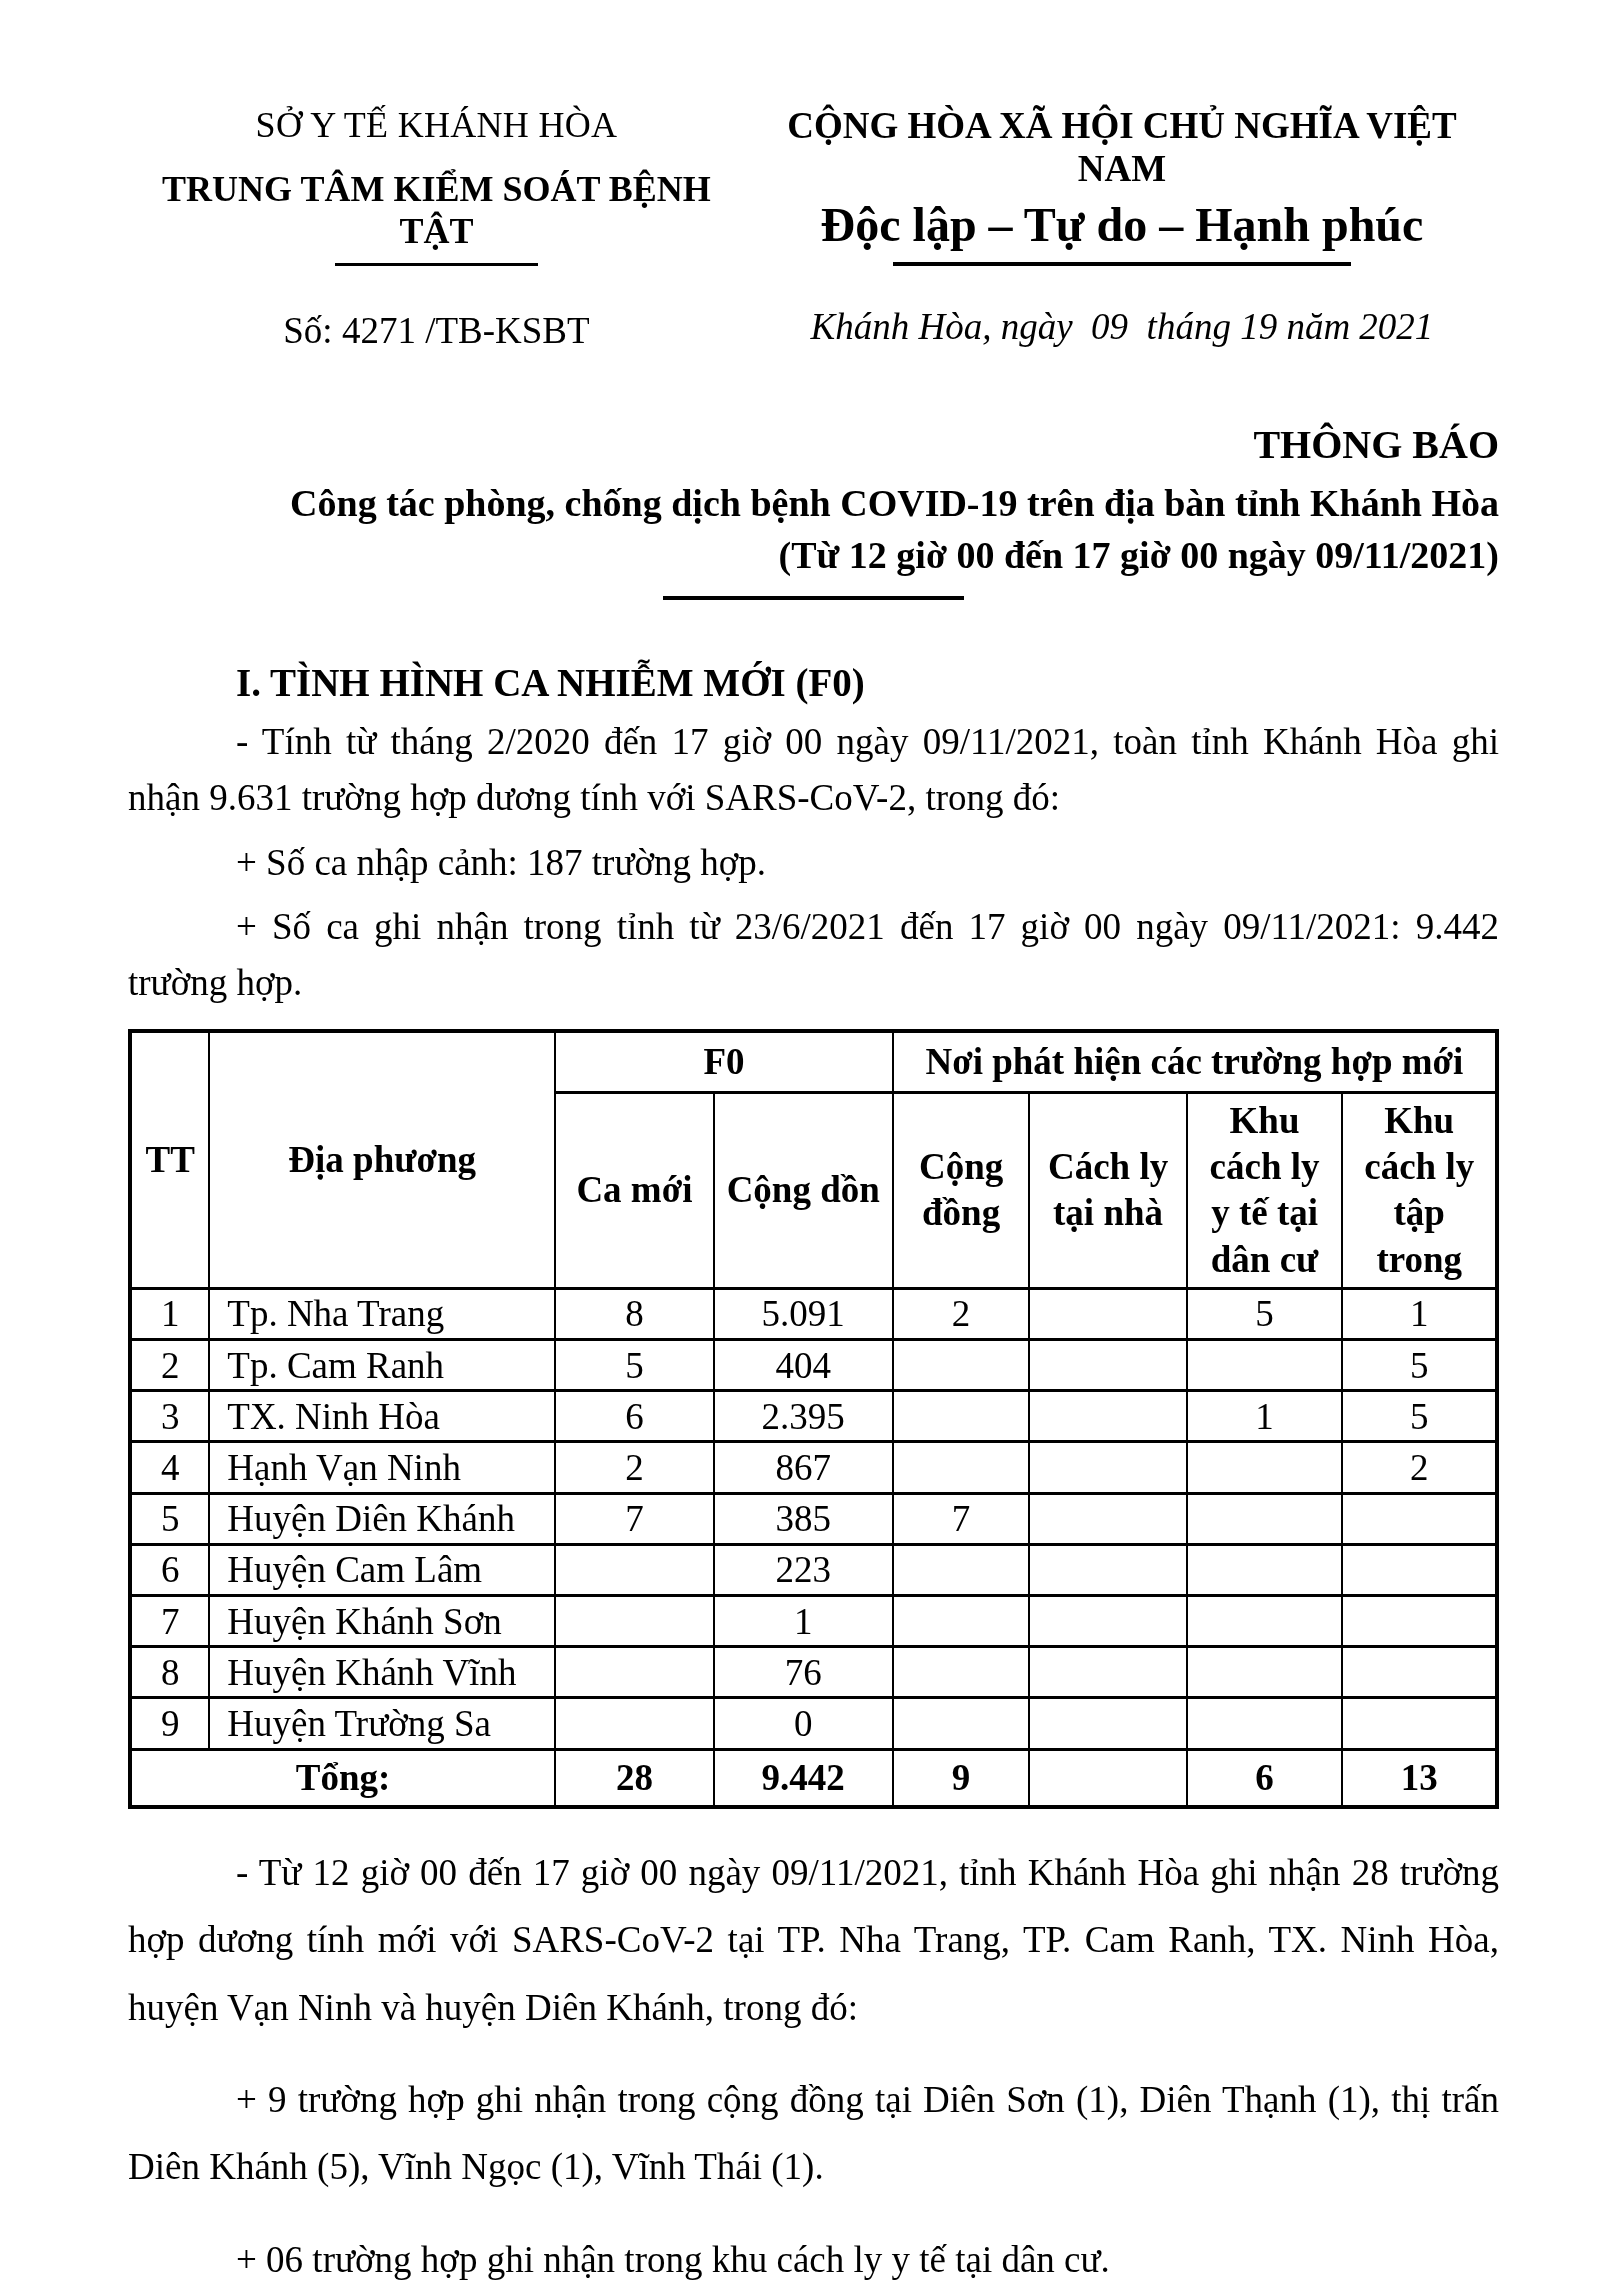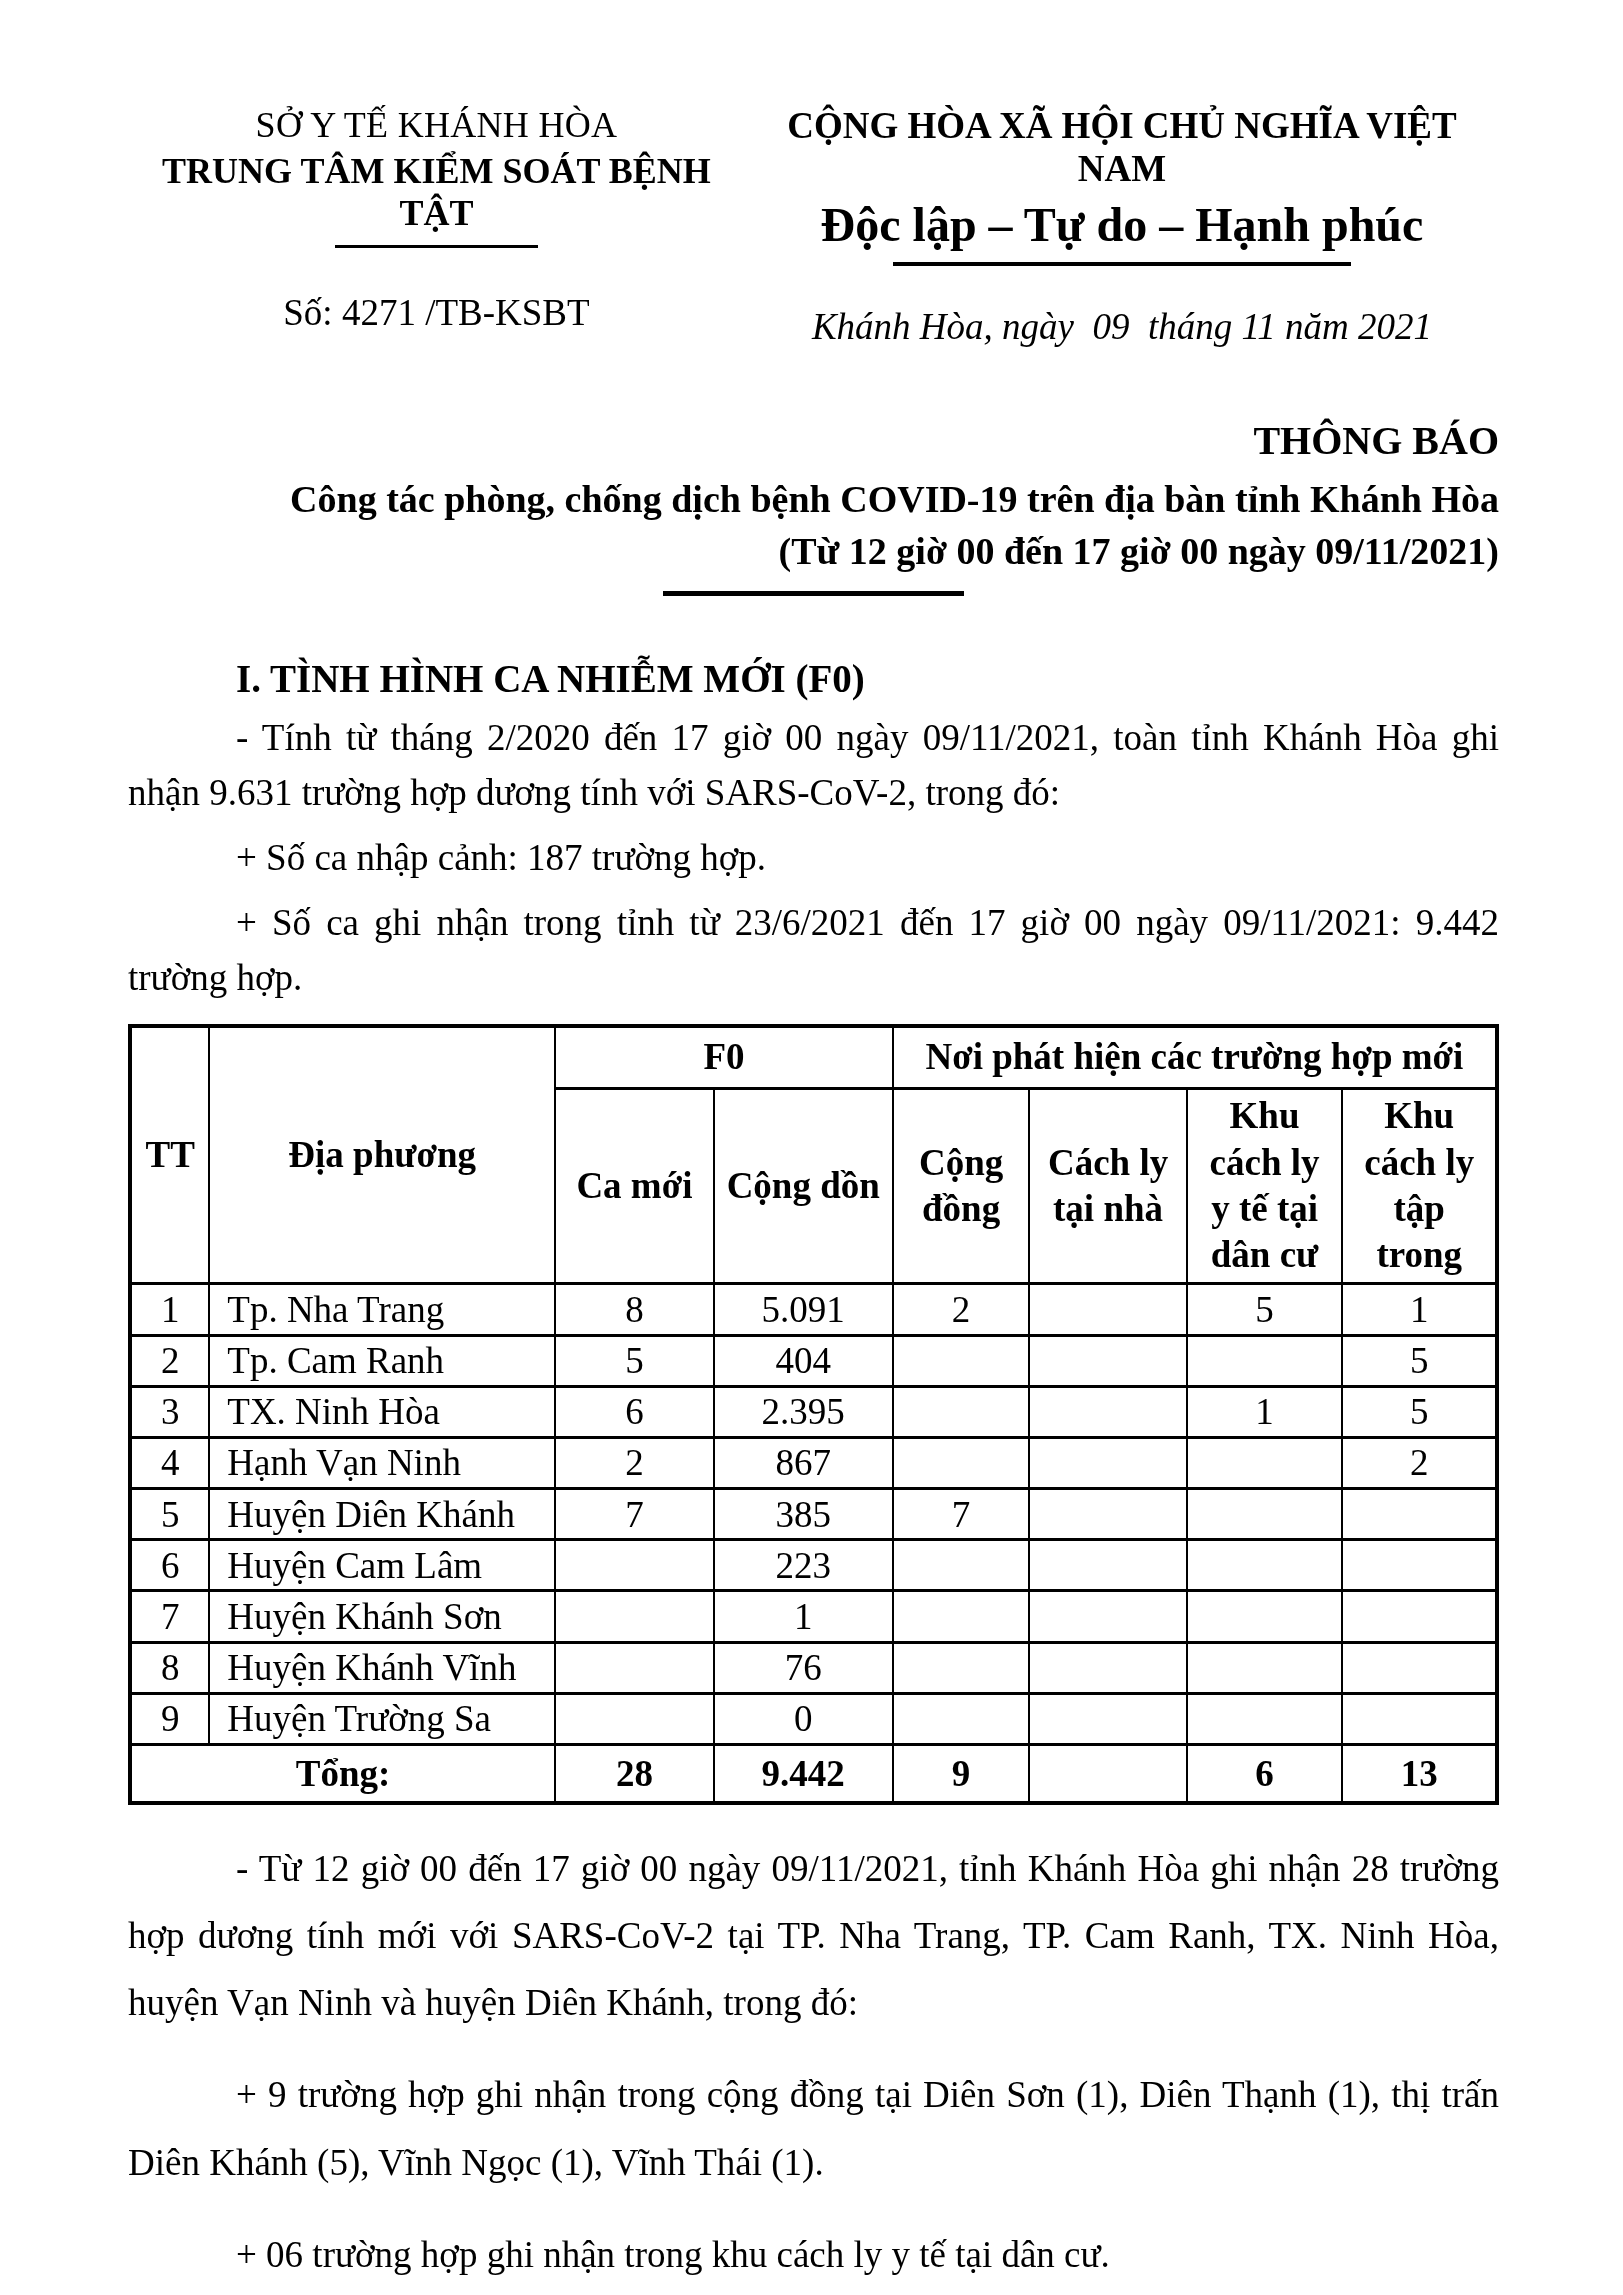--- a/index.html
+++ b/index.html
@@ -15,21 +15,21 @@
     overflow: hidden;
     background: #fff;
   }
   .italic { font-style: italic; }
 
   
   .header-row { display: flex; align-items: flex-start; }
   .header-left  { width: 45%; text-align: center; }
   .header-right { width: 55%; text-align: center; }
   .org-parent { font-size: 36px; letter-spacing: 0.3px; }
-  .org-name   { font-size: 36px; font-weight: bold; margin-top: 4px; }
+  .org-name   { font-size: 36px; font-weight: bold; margin-top: 22px; }
   .national-title { font-size: 37px; font-weight: bold; }
   .motto { font-size: 48px; font-weight: bold; margin-top: 6.5px; }
   .rule { background: #000; height: 3.9px; margin: 10.5px auto 0 auto; }
   .rule-left  { width: 203px; }
   .rule-right { width: 458px; }
   .doc-number { margin-top: 43px; font-size: 37px; white-space: pre-wrap; }
   .dateline   { margin-top: 39px; font-size: 37px; white-space: pre-wrap; }
 
   
   .title-block { text-align: right; margin-top: 69px; }
@@ -83,21 +83,21 @@
     <div class="header-left">
       <div class="org-parent">SỞ Y TẾ KHÁNH HÒA</div>
       <div class="org-name">TRUNG TÂM KIỂM SOÁT BỆNH TẬT</div>
       <div class="rule rule-left"></div>
       <div class="doc-number">Số: 4271 /TB-KSBT</div>
     </div>
     <div class="header-right">
       <div class="national-title">CỘNG HÒA XÃ HỘI CHỦ NGHĨA VIỆT NAM</div>
       <div class="motto">Độc lập – Tự do – Hạnh phúc</div>
       <div class="rule rule-right"></div>
-      <div class="dateline italic">Khánh Hòa, ngày  09  tháng 11 năm 2021</div>
+      <div class="dateline italic">Khánh Hòa, ngày  09  tháng 19 năm 2021</div>
     </div>
   </div>
 
   <div class="title-block">
     <div class="title-heading">THÔNG BÁO</div>
     <div class="title-subtitle">Công tác phòng, chống dịch bệnh COVID-19 trên địa bàn tỉnh Khánh Hòa</div>
     <div class="title-period">(Từ 12 giờ 00 đến 17 giờ 00 ngày 09/11/2021)</div>
     <div class="rule rule-title"></div>
   </div>
 

